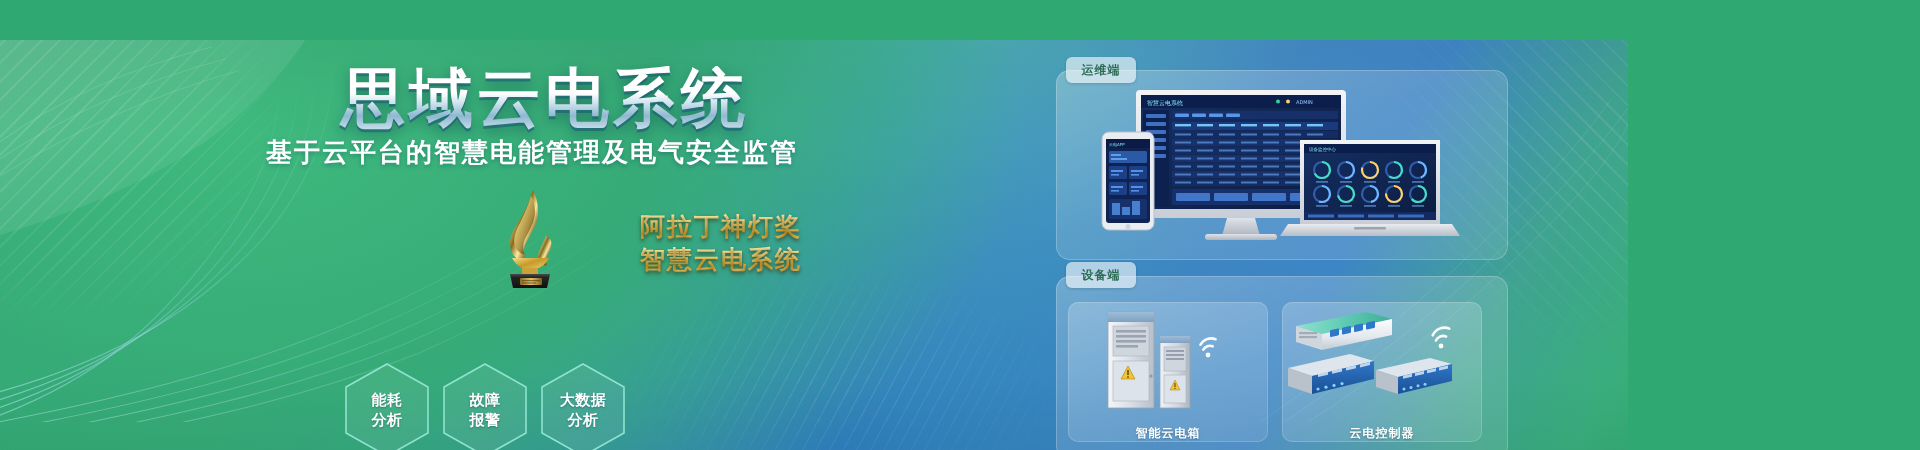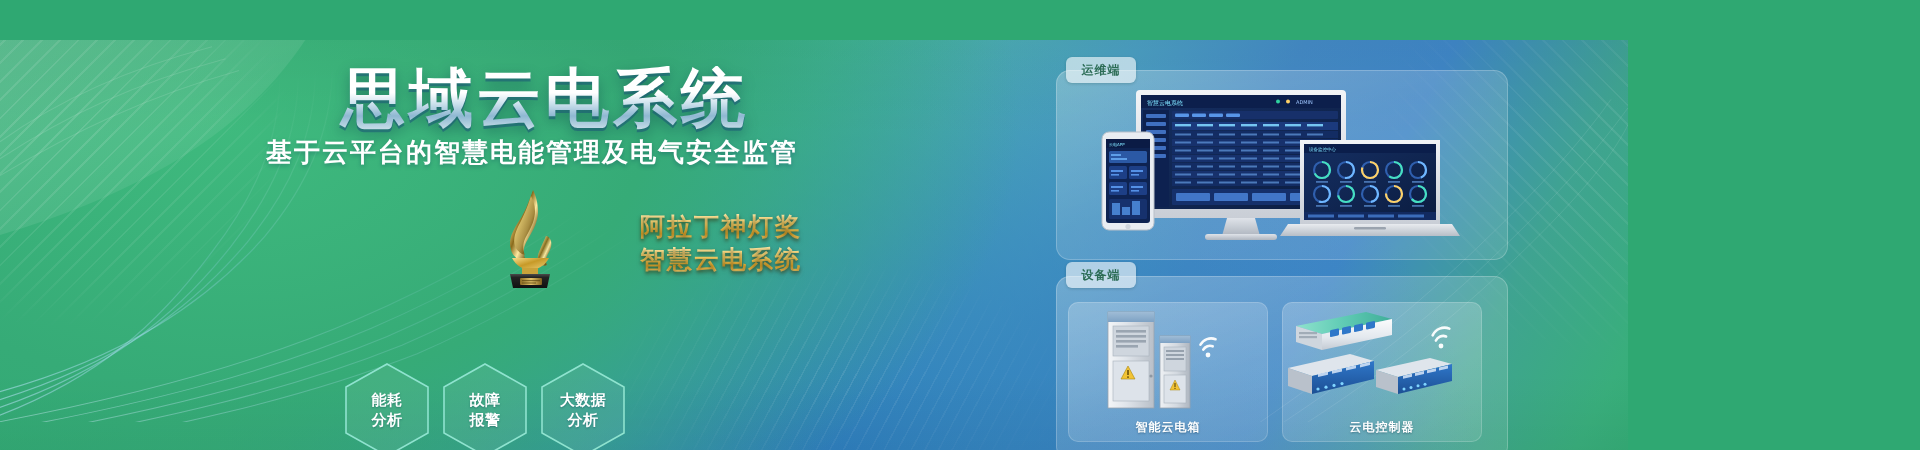--- a/index.html
+++ b/index.html
@@ -173,21 +173,20 @@
   .panel-top .panel-tag { top:-13px; }
 
   .device-cards { position:absolute; left:12px; top:26px; display:flex; gap:14px; }
   .device-card {
     width:200px; height:140px;
     border-radius:10px;
     background:linear-gradient(165deg, rgba(255,255,255,.22), rgba(255,255,255,.09));
     box-shadow:inset 0 0 0 1px rgba(255,255,255,.18);
     position:relative;
     display:flex; flex-direction:column; align-items:center; justify-content:flex-end;
-    padding-bottom:6px;
   }
   .device-caption {
     font-size:12px; font-weight:bold; color:#ffffff; letter-spacing:1px;
     text-shadow:0 1px 2px rgba(0,40,60,.4);
   }
   .device-art { position:absolute; left:0; right:0; top:4px; height:108px; }
 
   .screens { position:absolute; left:8px; top:14px; width:436px; height:168px; }
 </style>
 </head>

